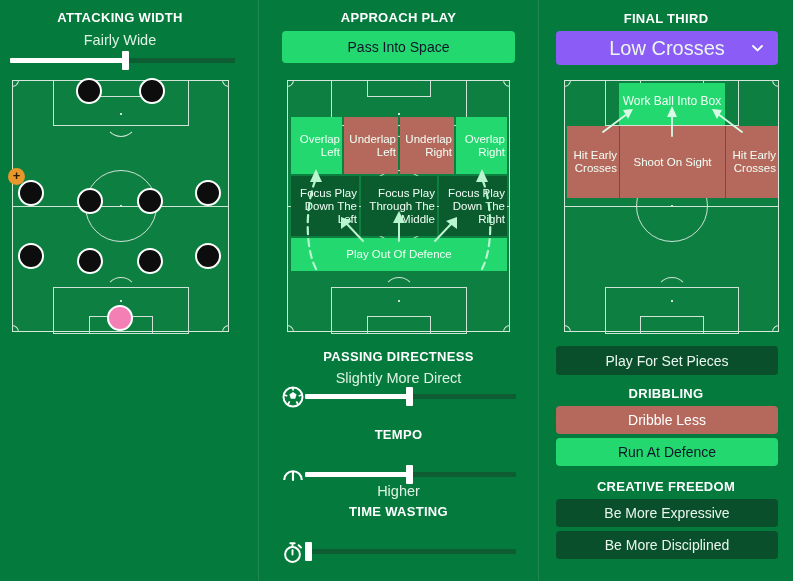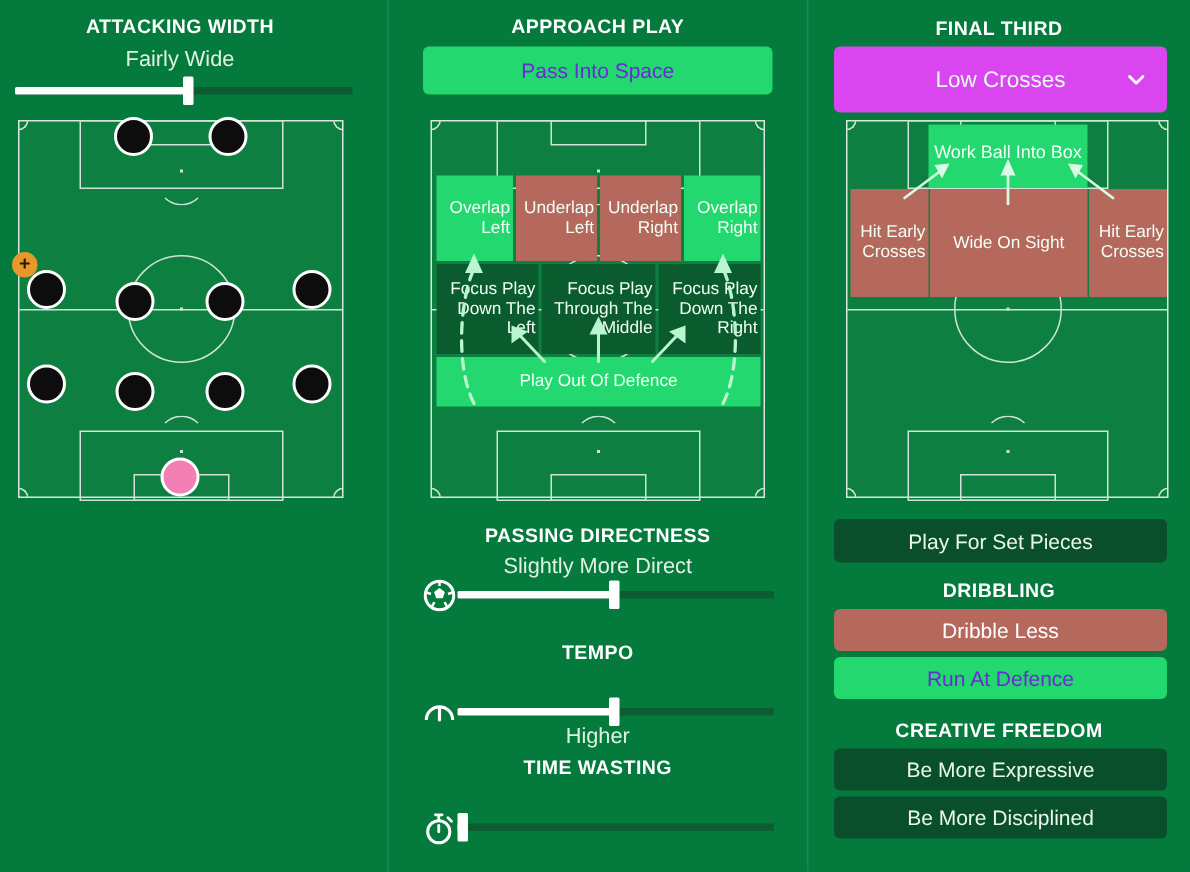--- a/index.html
+++ b/index.html
@@ -104,29 +104,29 @@
 
   
   .btn {
     display: flex; align-items: center; justify-content: center;
     border-radius: 4px;
     font-size: 14px;
     color: #eaf7ee;
     height: 30px;
     position: relative;
   }
-  .btn.bright { background: #22d86f; color: #6d28d9; }
+  .btn.bright { background: #22d86f; color: #0f172a; }
   .btn.dark   { background: #0a4f2b; }
   .btn.red    { background: #b5695d; color: #ffffff; }
 
   .dropdown {
     display: flex; align-items: center; justify-content: center;
-    background: #d946ef; border-radius: 4px;
-    height: 44px; position: relative;
-    color: #eaf7ee; font-size: 15px;
+    background: #8b5cf6; border-radius: 4px;
+    height: 34px; position: relative;
+    color: #eaf7ee; font-size: 20px;
   }
   .chev {
     position: absolute; right: 14px; top: 50%;
     transform: translateY(-50%);
     width: 13px; height: 13px;
   }
 
   .arrow-svg { position: absolute; left:0; top:0; pointer-events: none; }
 </style>
 </head>
@@ -303,21 +303,21 @@
       <div class="parc" style="left:91px;top:196px;width:32px;height:20px;border-bottom-color:transparent;border-left-color:transparent;border-right-color:transparent;border-radius:40px 40px 0 0;"></div>
       <div class="corner" style="left:-1px;top:-1px;border-top:none;border-left:none;border-radius:0 0 8px 0;"></div>
       <div class="corner" style="right:-1px;top:-1px;border-top:none;border-right:none;border-radius:0 0 0 8px;"></div>
       <div class="corner" style="left:-1px;bottom:-1px;border-bottom:none;border-left:none;border-radius:0 8px 0 0;"></div>
       <div class="corner" style="right:-1px;bottom:-1px;border-bottom:none;border-right:none;border-radius:8px 0 0 0;"></div>
 
       <div class="zone green-bright" style="left:54px;top:2px;width:106px;height:42px;"></div>
       <div class="zone" style="left:40px;top:10px;width:134px;height:20px;font-size:12px;z-index:3;">Work Ball Into Box</div>
 
       <div class="zone red" style="left:2px;top:45px;width:52px;height:72px;">Hit Early Crosses</div>
-      <div class="zone red" style="left:55px;top:45px;width:105px;height:72px;">Wide On Sight</div>
+      <div class="zone red" style="left:55px;top:45px;width:105px;height:72px;">Shoot On Sight</div>
       <div class="zone red" style="left:161px;top:45px;width:52px;height:72px;">Hit Early Crosses</div>
 
       <svg class="arrow-svg" width="215" height="252" viewBox="0 0 215 252" style="z-index:4;">
         <g stroke="#d9fbe6" stroke-width="1.8" fill="none" stroke-linecap="round">
           <path d="M38 51 L 62 33"></path>
           <path d="M107 55 L 107 33"></path>
           <path d="M177 51 L 153 33"></path>
         </g>
         <polygon points="68,28 58,29 63,38" fill="#d9fbe6"></polygon>
         <polygon points="107,25 102,36 112,36" fill="#d9fbe6"></polygon>

